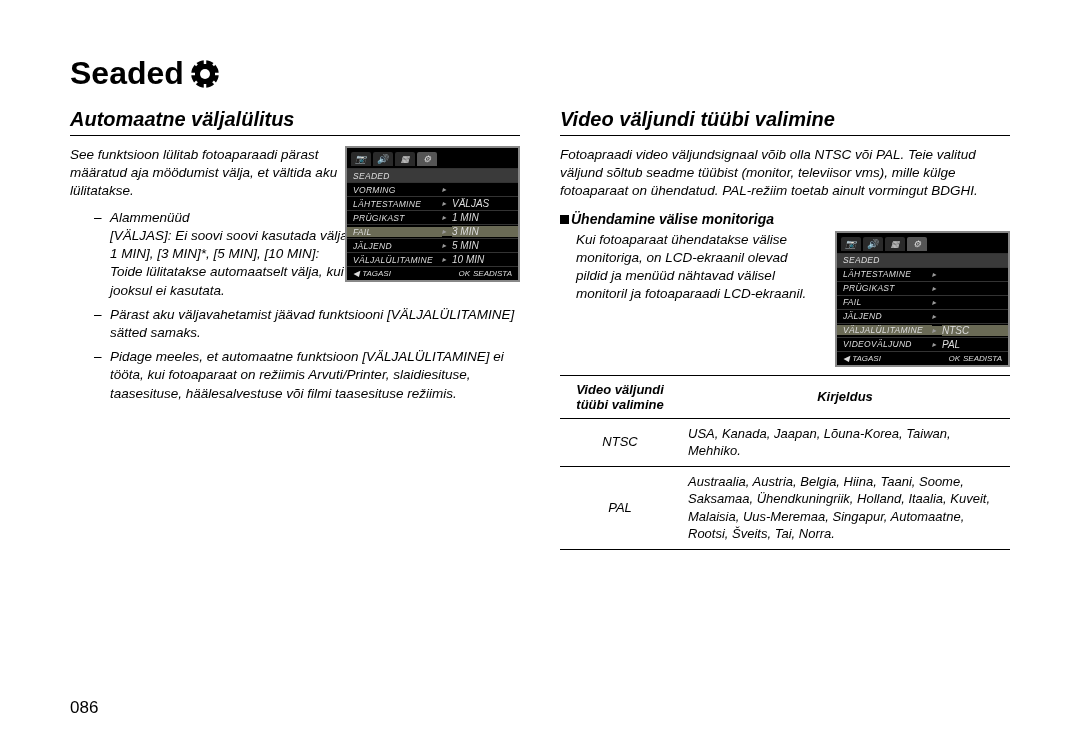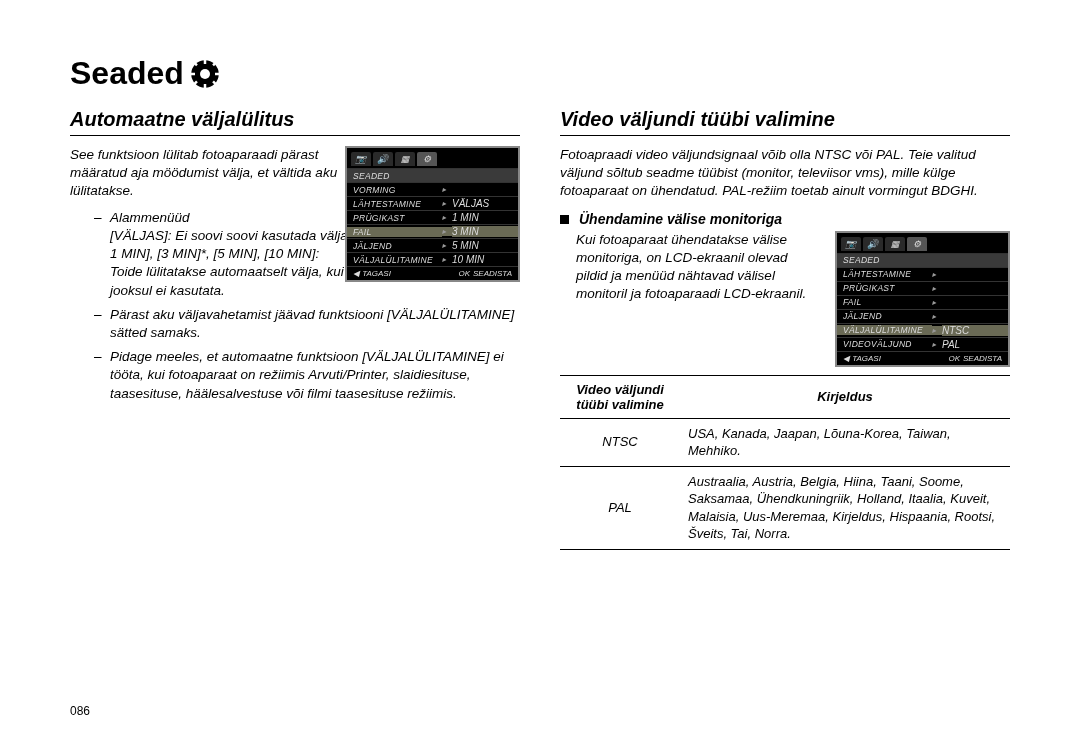--- a/index.html
+++ b/index.html
@@ -122,21 +122,21 @@
     flex-shrink: 0;
   }
   .bullet-body { flex: 1; }
   .sub-line { padding-left: 0; }
   .sub-heading {
     font-size: 14px;
     font-weight: bold;
     margin: 10px 0 4px 0;
     display: flex;
     align-items: flex-start;
-    gap: 10px;
+    gap: 2px;
   }
   .square-bullet {
     width: 9px; height: 9px;
     background: #000;
     margin-top: 4px;
     flex-shrink: 0;
   }
   .right-intro-wrap { position: relative; min-height: 130px; }
   .right-sub-text { width: 260px; font-size: 13.5px; line-height: 1.35; padding-left: 16px; }
   table.video-table {
@@ -156,21 +156,21 @@
     border-bottom: 1px solid #000;
     padding: 6px 8px;
     vertical-align: middle;
     line-height: 1.35;
   }
   table.video-table td.type { text-align: center; width: 120px; }
   .page-num {
     position: absolute;
     bottom: 28px;
     left: 70px;
-    font-size: 12px;
+    font-size: 17px;
   }
 </style>
 </head>
 <body>
 
 <div class="page-title">
   <span>Seaded</span>
   <span class="gear-large">
     <svg width="30" height="30" viewBox="0 0 24 24">
         <circle cx="12" cy="12" r="11" fill="#000"></circle>
@@ -330,20 +330,20 @@
           <th>Kirjeldus</th>
         </tr>
       </thead>
       <tbody>
         <tr>
           <td class="type">NTSC</td>
           <td>USA, Kanada, Jaapan, Lõuna-Korea, Taiwan, Mehhiko.</td>
         </tr>
         <tr>
           <td class="type">PAL</td>
-          <td>Austraalia, Austria, Belgia, Hiina, Taani, Soome, Saksamaa, Ühendkuningriik, Holland, Itaalia, Kuveit, Malaisia, Uus-Meremaa, Kirjeldus, Hispaania, Rootsi, Šveits, Tai, Norra.</td>
+          <td>Austraalia, Austria, Belgia, Hiina, Taani, Soome, Saksamaa, Ühendkuningriik, Holland, Itaalia, Kuveit, Malaisia, Uus-Meremaa, Singapur, Automaatne, Rootsi, Šveits, Tai, Norra.</td>
         </tr>
       </tbody>
     </table>
   </div>
 </div>
 
 <div class="page-num">086</div>
 
 </body></html>

